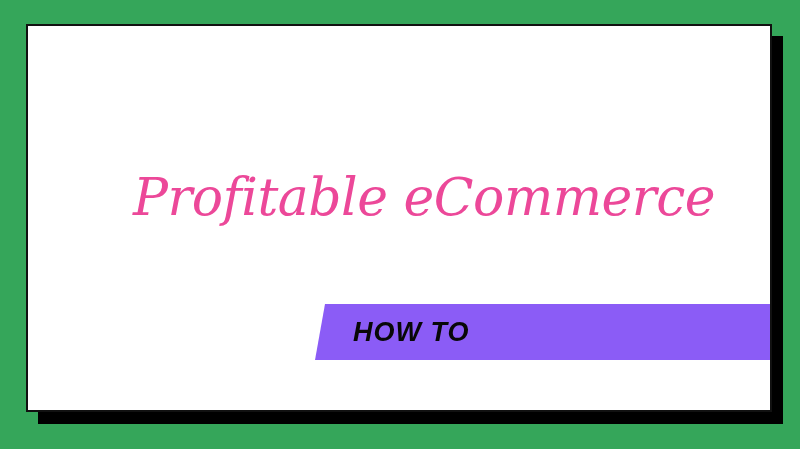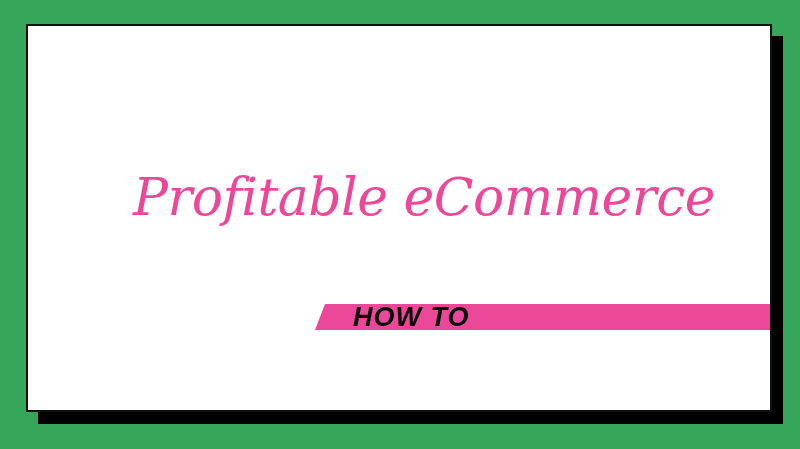--- a/index.html
+++ b/index.html
@@ -62,22 +62,22 @@
     color: #ec4899;
     white-space: nowrap;
     text-align: center;
   }
 
   .banner {
     position: absolute;
     left: 287px;
     top: 278px;
     width: 459px;
-    height: 26px;
-    background: #ec4899;
+    height: 56px;
+    background: #8b5cf6;
     -webkit-clip-path: polygon(10px 0, 100% 0, 100% 100%, 0 100%);
     clip-path: polygon(10px 0, 100% 0, 100% 100%, 0 100%);
     display: flex;
     align-items: center;
   }
 
   .banner-label {
     font-family: "Liberation Sans", sans-serif;
     font-style: italic;
     font-weight: bold;

